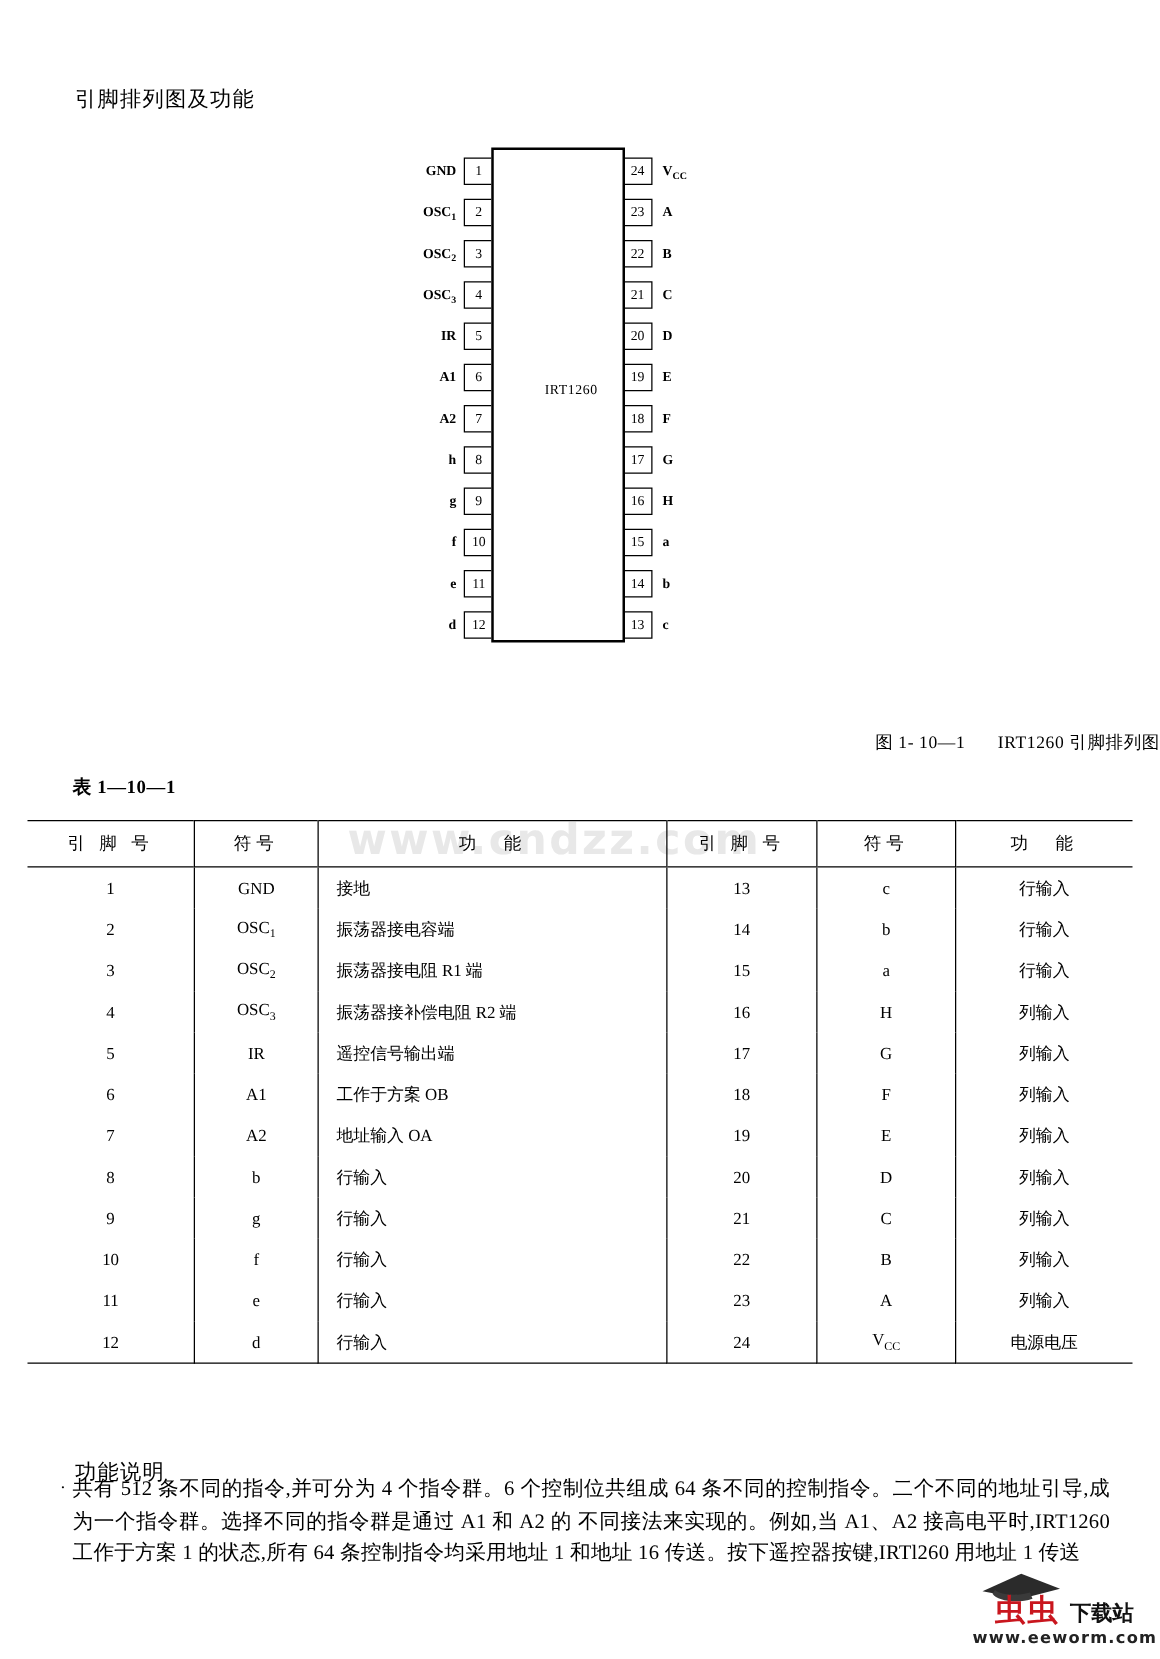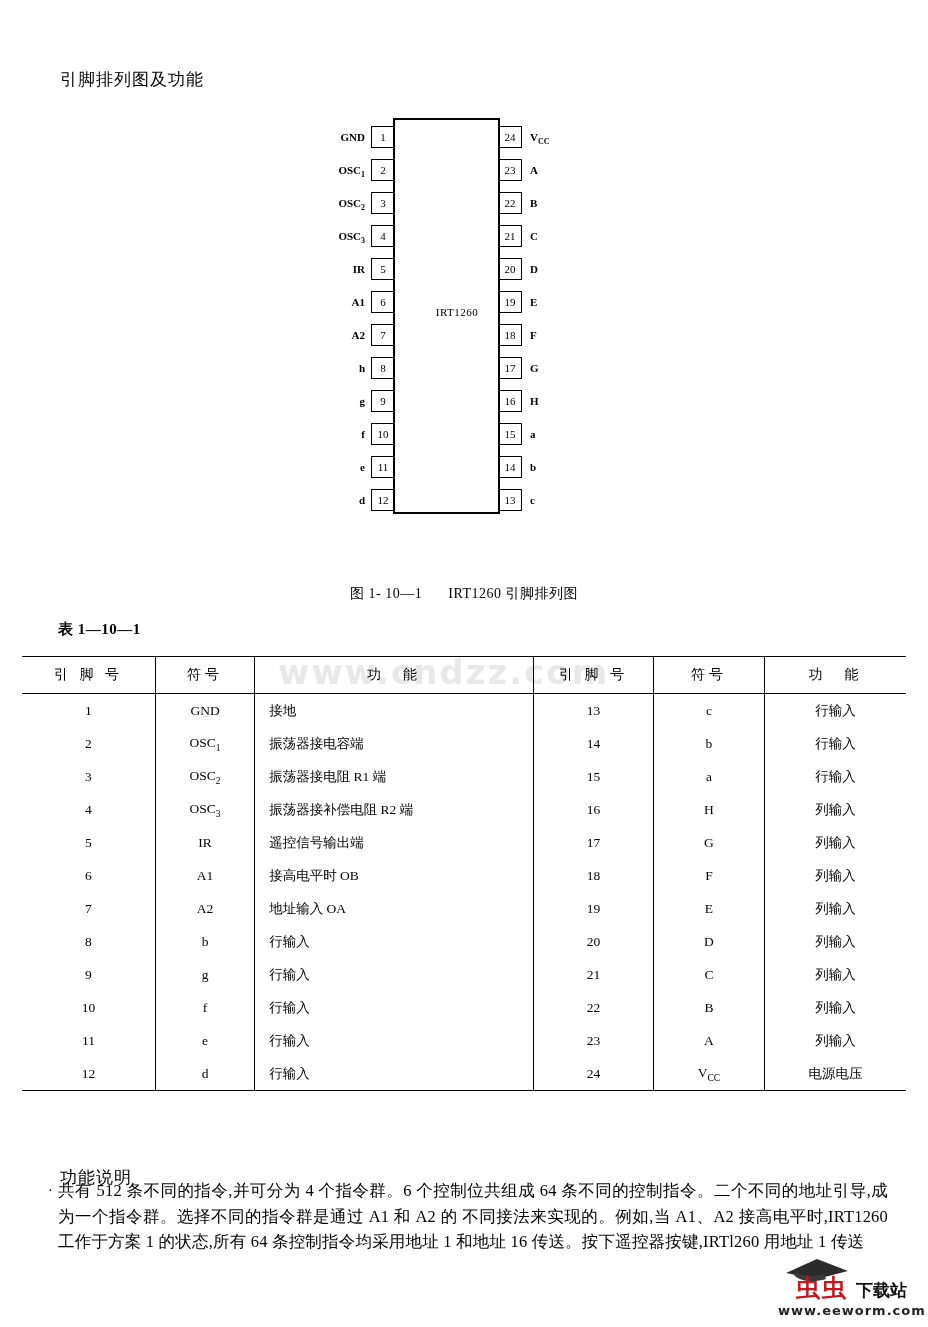--- a/index.html
+++ b/index.html
@@ -99,21 +99,21 @@
     text-align: left;
   }
   .pin-label sub { font-size: 8px; }
 
   
   #figure-caption {
     position: absolute;
     left: 0;
     top: 585px;
     width: 928px;
-    text-align: center;
+    text-align: right;
     font-family: "Liberation Serif", "DejaVu Serif", serif;
     font-size: 14px;
     letter-spacing: 0.5px;
   }
   #figure-caption .cap-gap { display: inline-block; width: 18px; }
 
   
   #table-title-row {
     position: absolute;
     left: 58px;
@@ -399,21 +399,21 @@
         <td class="c-num">5</td>
         <td class="c-sym">IR</td>
         <td class="c-fn">遥控信号输出端</td>
         <td class="c-num2">17</td>
         <td class="c-sym2">G</td>
         <td class="c-fn2">列输入</td>
       </tr>
       <tr>
         <td class="c-num">6</td>
         <td class="c-sym">A1</td>
-        <td class="c-fn">接高电平时 OB</td>
+        <td class="c-fn">工作于方案 OB</td>
         <td class="c-num2">18</td>
         <td class="c-sym2">F</td>
         <td class="c-fn2">列输入</td>
       </tr>
       <tr>
         <td class="c-num">7</td>
         <td class="c-sym">A2</td>
         <td class="c-fn">地址输入 OA</td>
         <td class="c-num2">19</td>
         <td class="c-sym2">E</td>

